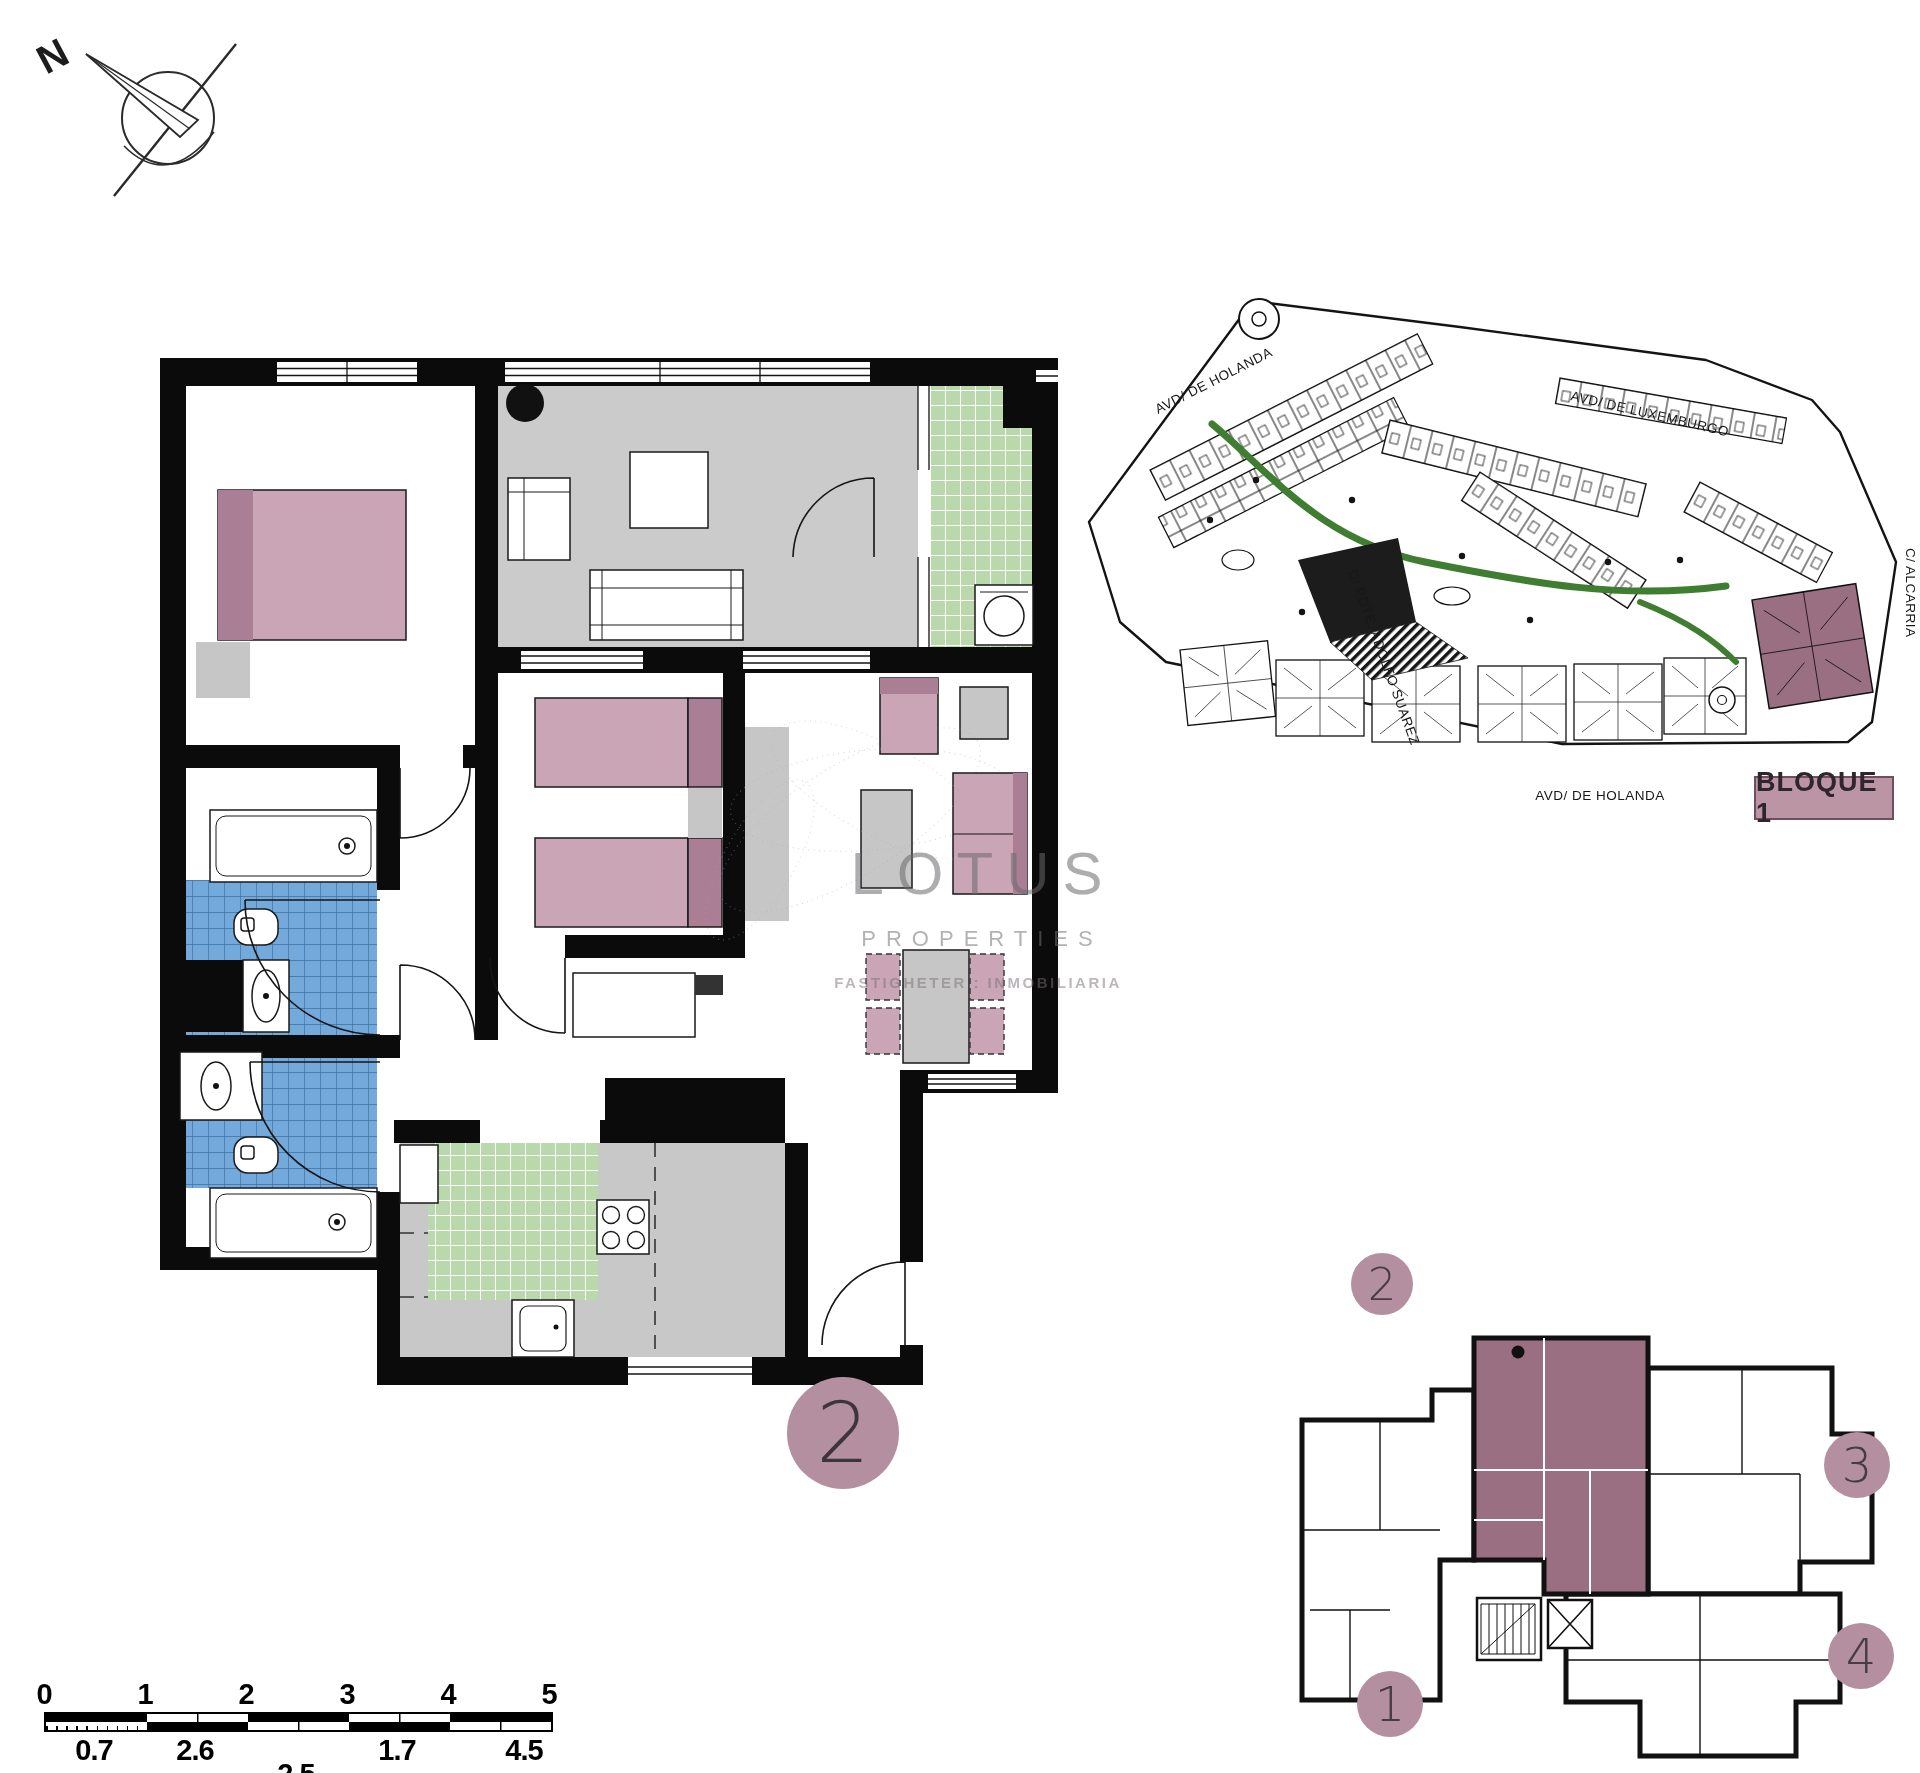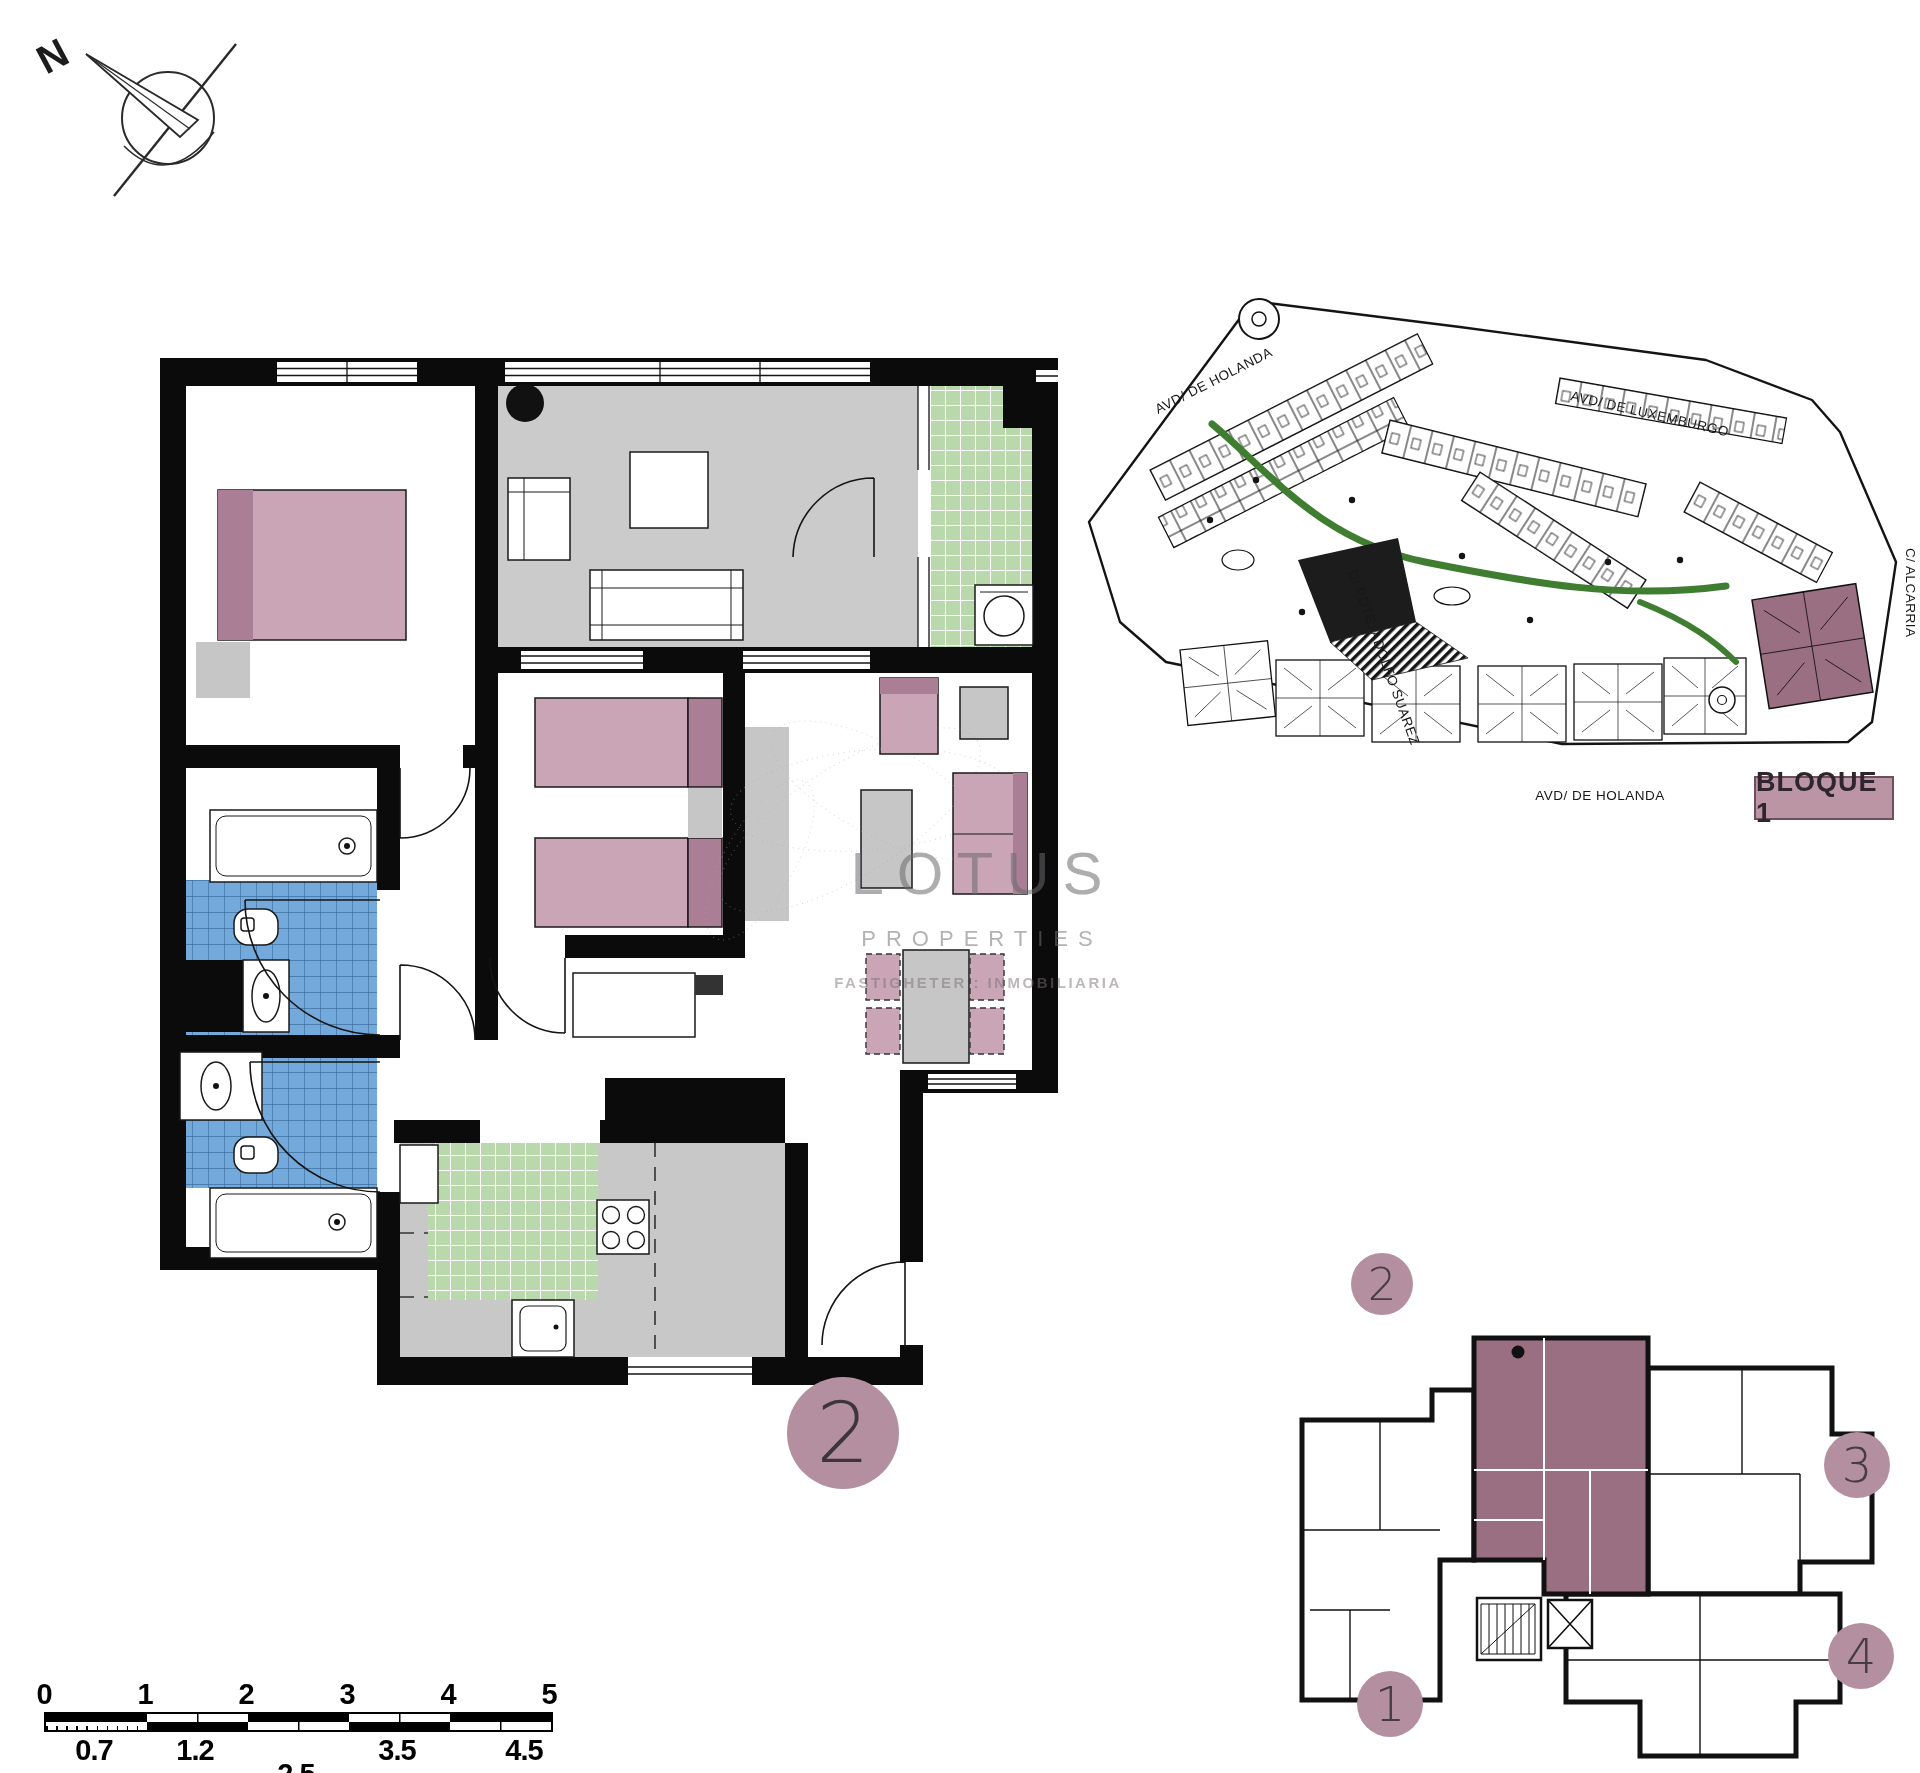--- a/index.html
+++ b/index.html
@@ -369,19 +369,19 @@
     </div>
     <div class="srow">
       <div class="sc wtk"></div>
           <div class="sc k"></div>
           <div class="sc wt"></div>
           <div class="sc k"></div>
           <div class="sc wt"></div>
     </div>
   </div>
   <span class="sb-num" style="left:94px;top:1734px">0.7</span>
-  <span class="sb-num" style="left:195px;top:1734px">1.2</span>
+  <span class="sb-num" style="left:195px;top:1734px">2.6</span>
   <span class="sb-num" style="left:296px;top:1758px">2.5</span>
-  <span class="sb-num" style="left:397px;top:1734px">3.5</span>
+  <span class="sb-num" style="left:397px;top:1734px">1.7</span>
   <span class="sb-num" style="left:524px;top:1734px">4.5</span>
 </div>
 
 </div>
 
 </body></html>

